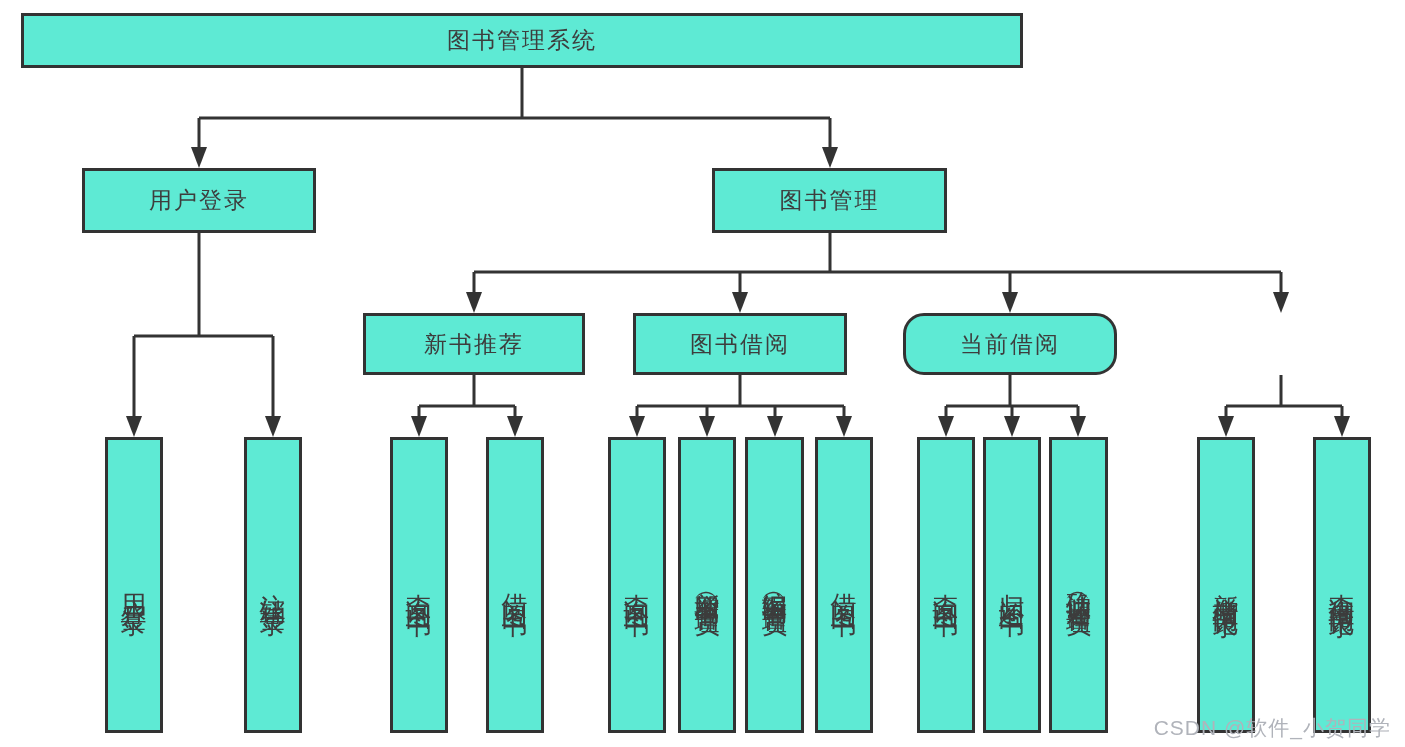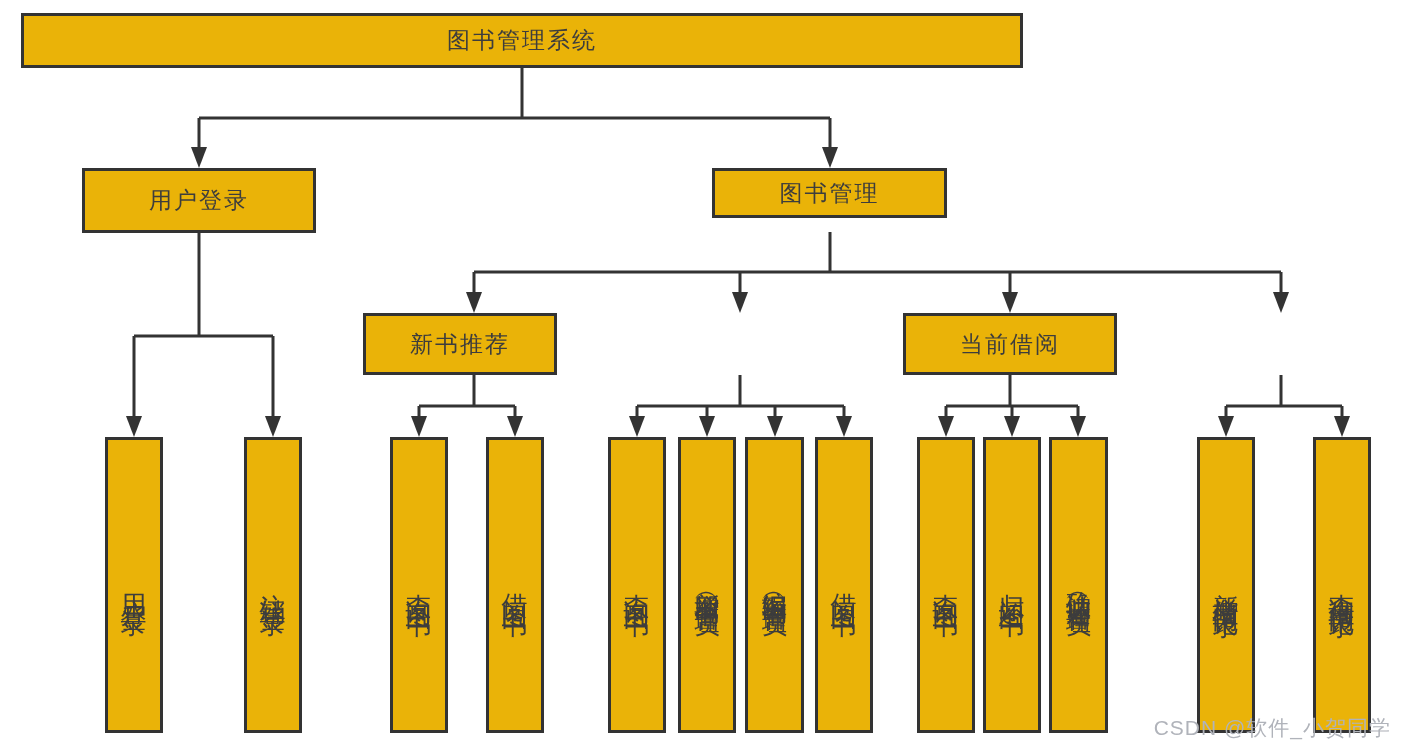--- a/index.html
+++ b/index.html
@@ -20,21 +20,21 @@
   }
   .connectors {
     position: absolute;
     left: 0; top: 0;
     width: 1405px; height: 747px;
     pointer-events: none;
   }
   .node {
     position: absolute;
     border: 3px solid var(--line);
-    background: #eab308;
+    background: #5eead4;
     display: flex;
     align-items: center;
     justify-content: center;
     color: var(--text);
   }
   .hnode {
     font-size: 23px;
     letter-spacing: 2px;
     font-weight: 500;
   }
@@ -109,28 +109,31 @@
     </g>
   </svg>
 
   <div class="node hnode" style="left:21px; top:13px; width:1002px; height:55px;">
     <span>图书管理系统</span>
   </div>
 
   <div class="node hnode" style="left:82px; top:168px; width:234px; height:65px;">
     <span>用户登录</span>
   </div>
-  <div class="node hnode" style="left:712px; top:168px; width:235px; height:50px;">
+  <div class="node hnode" style="left:712px; top:168px; width:235px; height:65px;">
     <span>图书管理</span>
   </div>
 
-  <div class="node hnode" style="left:363px; top:313px; width:194px; height:62px;">
+  <div class="node hnode" style="left:363px; top:313px; width:222px; height:62px;">
     <span>新书推荐</span>
   </div>
-  <div class="node hnode" style="left:903px; top:313px; width:214px; height:62px;">
+  <div class="node hnode" style="left:633px; top:313px; width:214px; height:62px;">
+    <span>图书借阅</span>
+  </div>
+  <div class="node hnode" style="left:903px; top:313px; width:214px; height:62px;border-radius:21px;">
     <span>当前借阅</span>
   </div>
 
   <div class="node vnode" style="left:105px; top:437px; width:58px; height:296px;">
     <span class="vtext">用户登录</span>
   </div>
   <div class="node vnode" style="left:244px; top:437px; width:58px; height:296px;">
     <span class="vtext">注销登录</span>
   </div>
 

